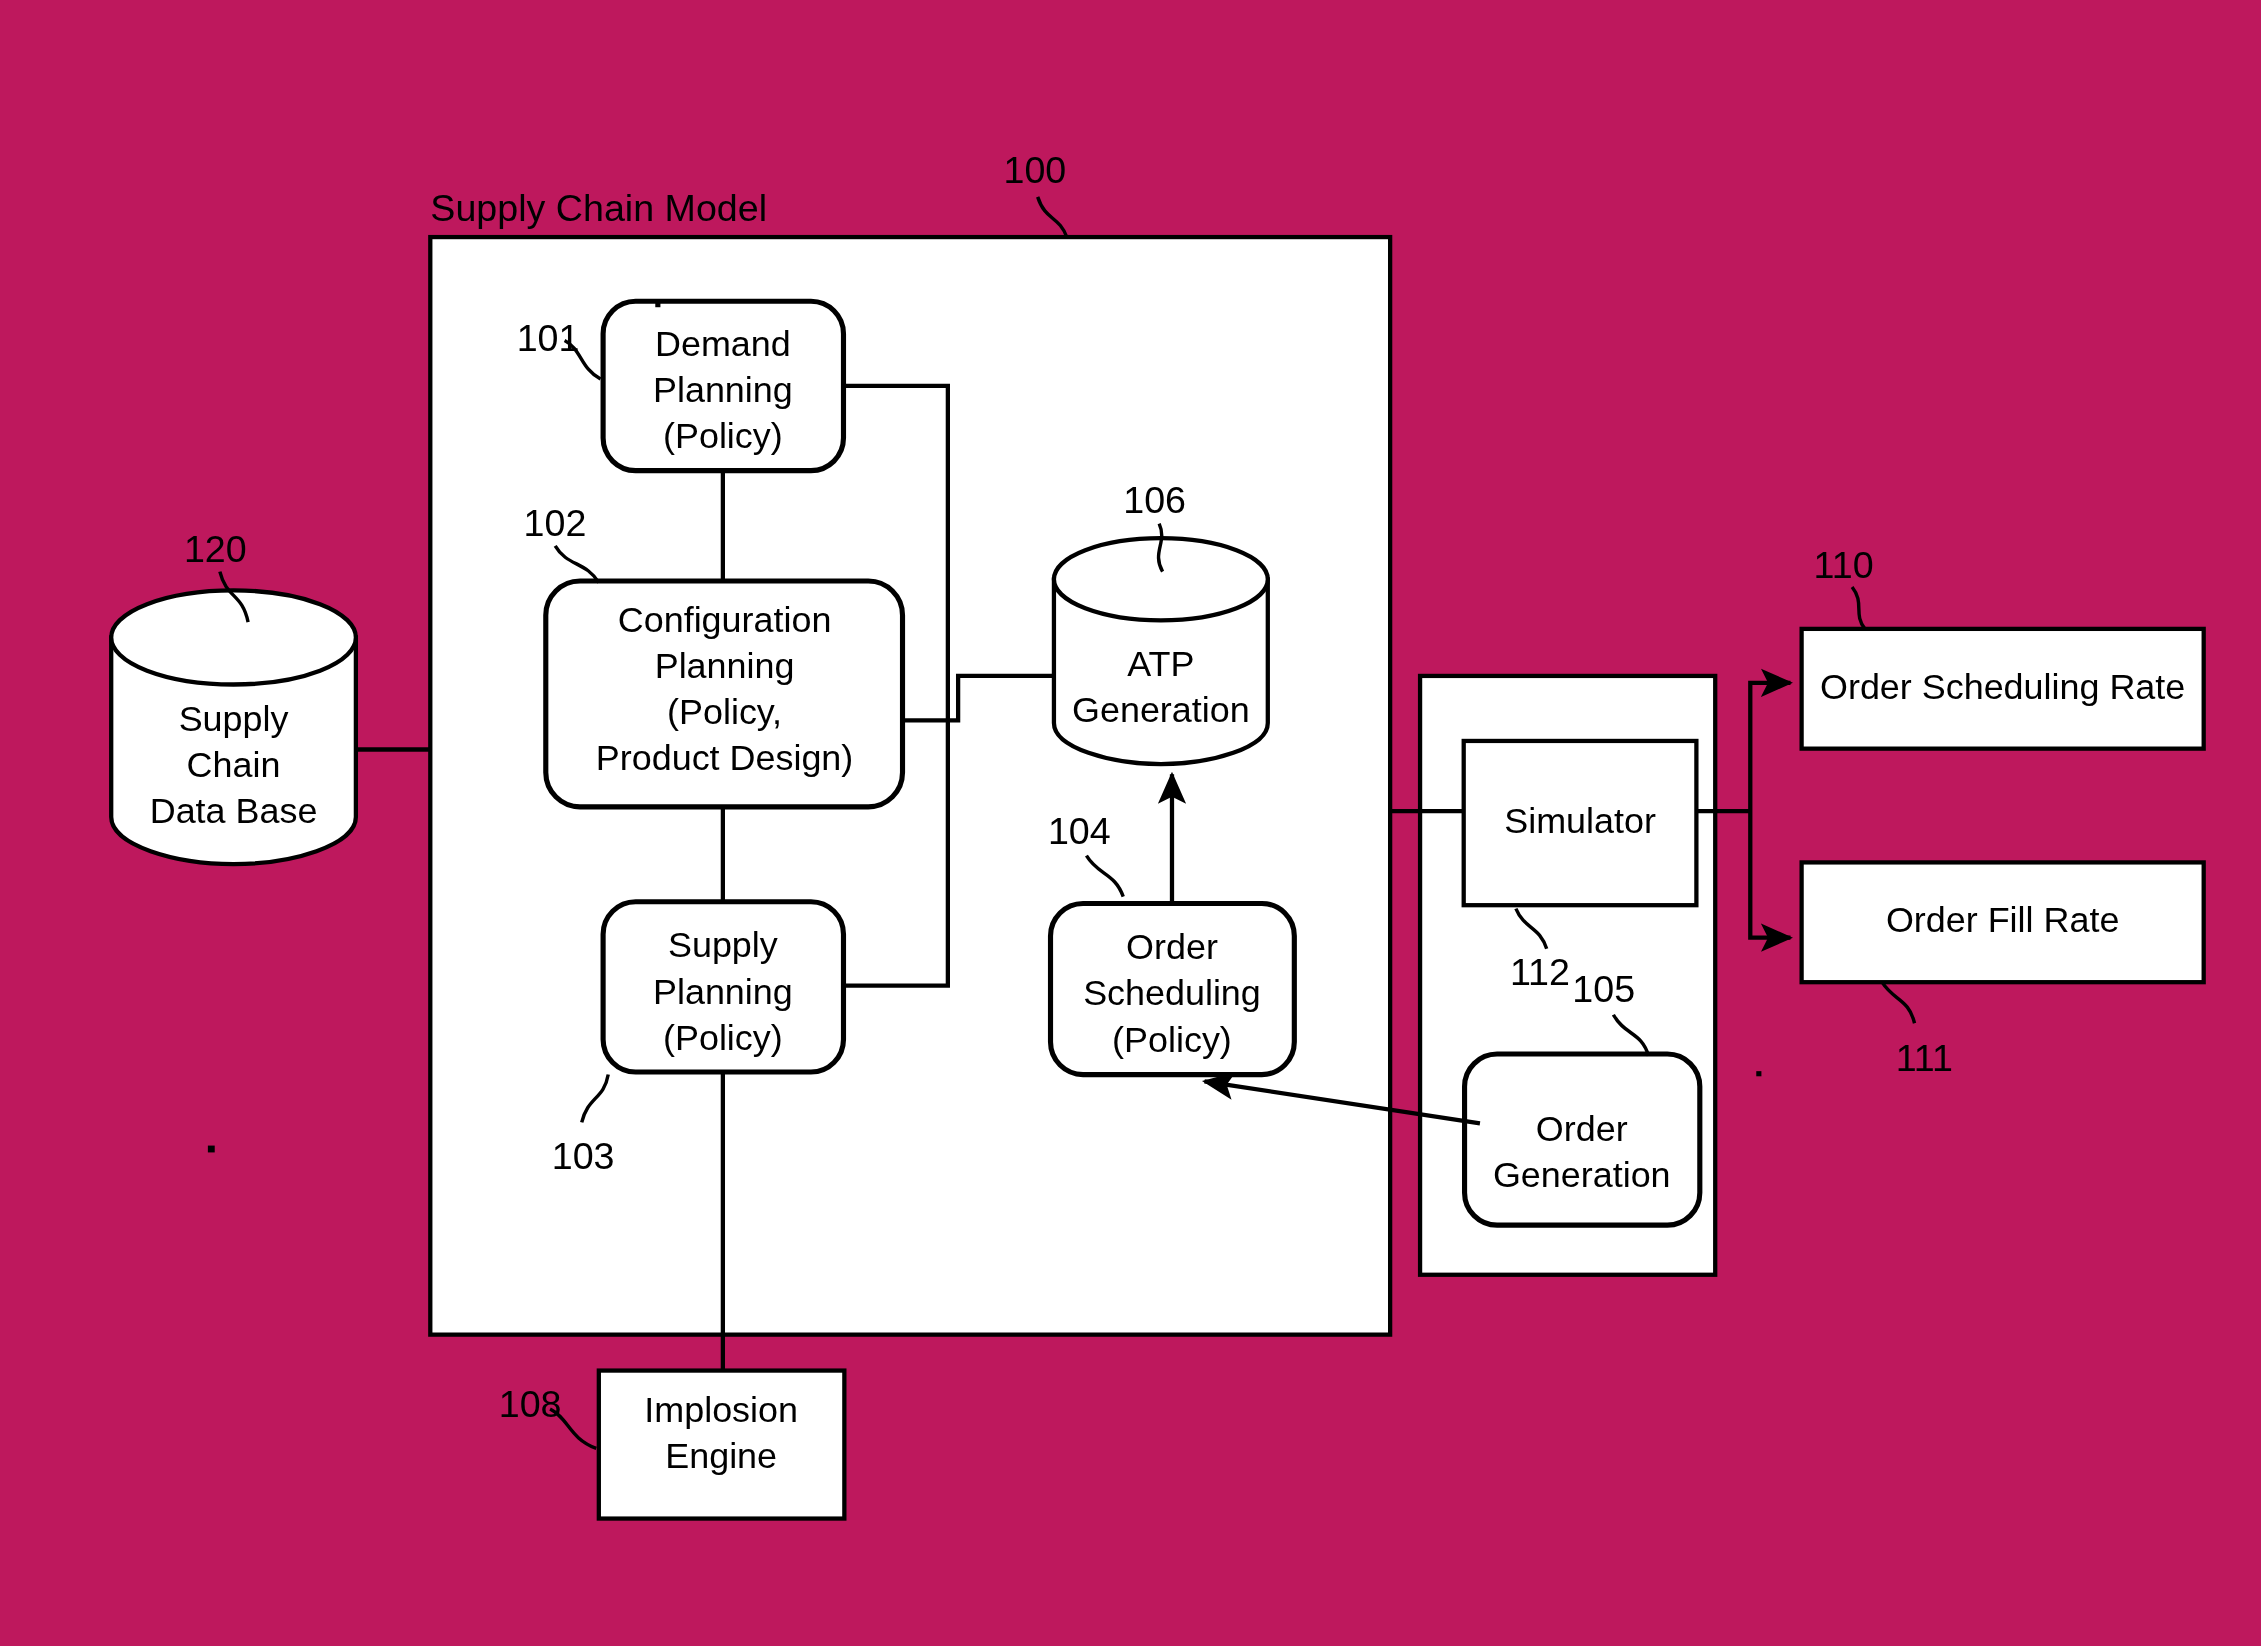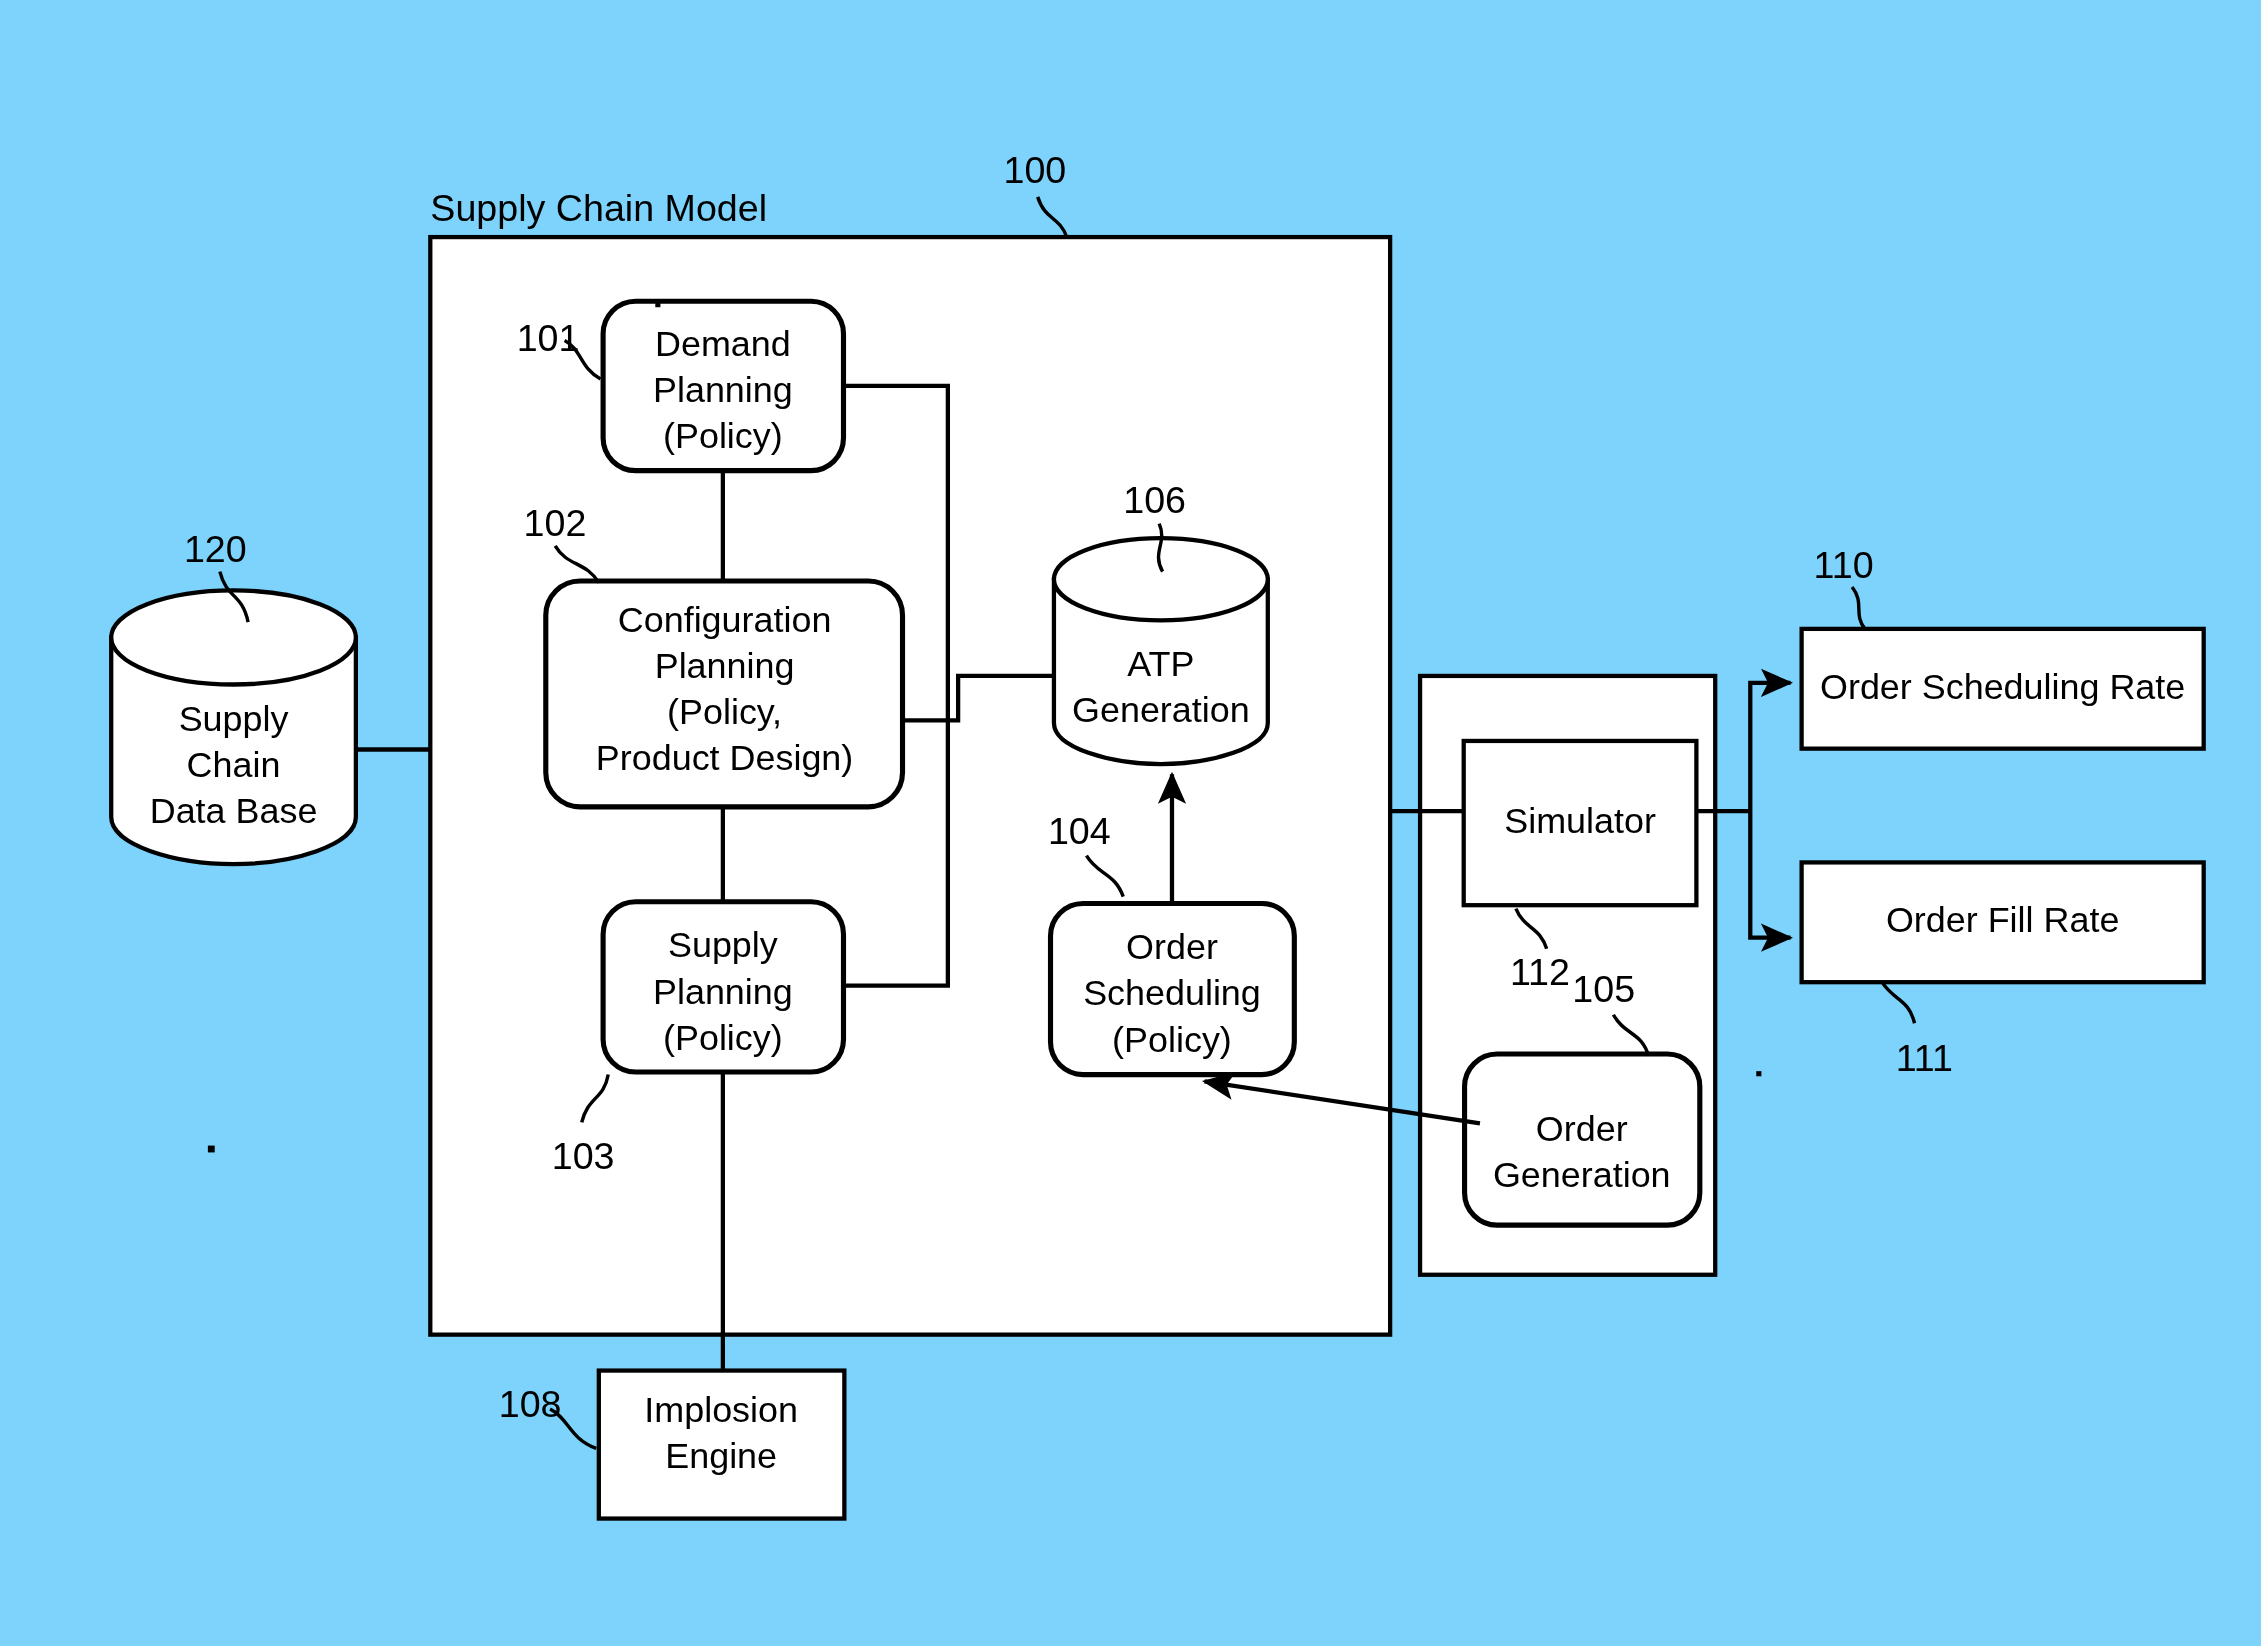--- a/index.html
+++ b/index.html
@@ -9,21 +9,21 @@
     background: #ffffff;
   }
   body {
     font-family: "Liberation Sans", sans-serif;
     color: #000000;
   }
   #figure-root {
     position: relative;
     width: 2261px;
     height: 1647px;
-    background: #7dd3fc;
+    background: #be185d;
     overflow: hidden;
   }
   #figure-svg {
     position: absolute;
     left: 0;
     top: 0;
     width: 2261px;
     height: 1647px;
   }
   .fig-text {

